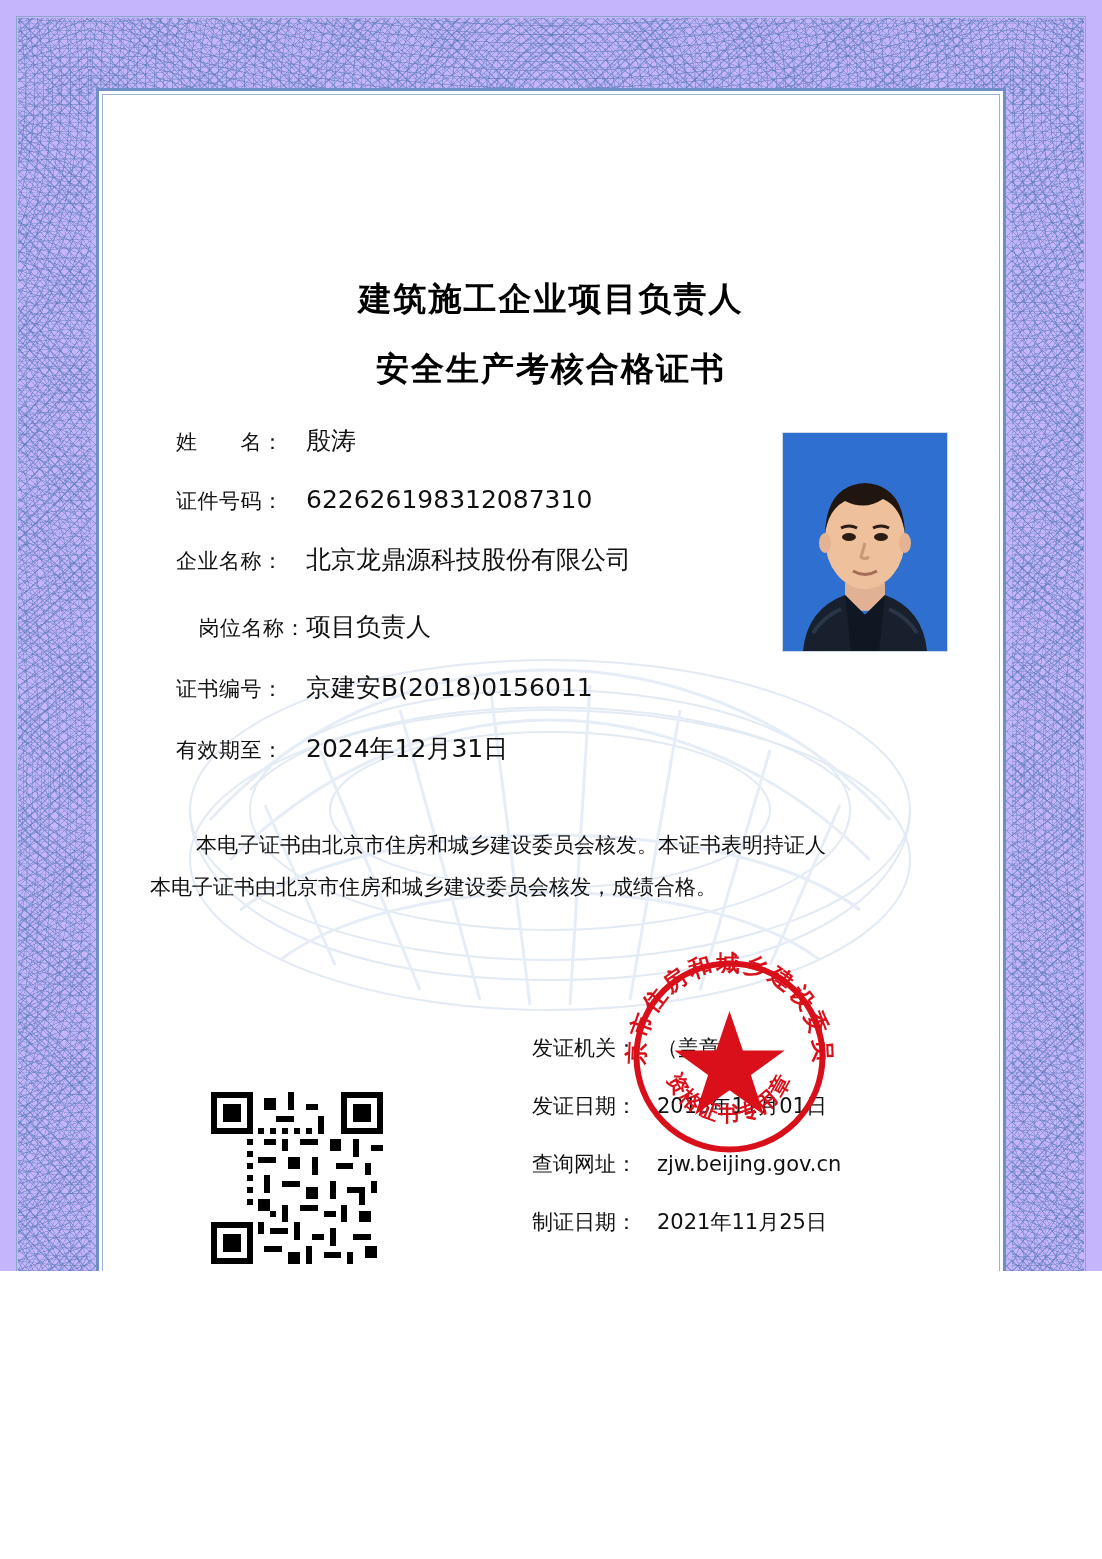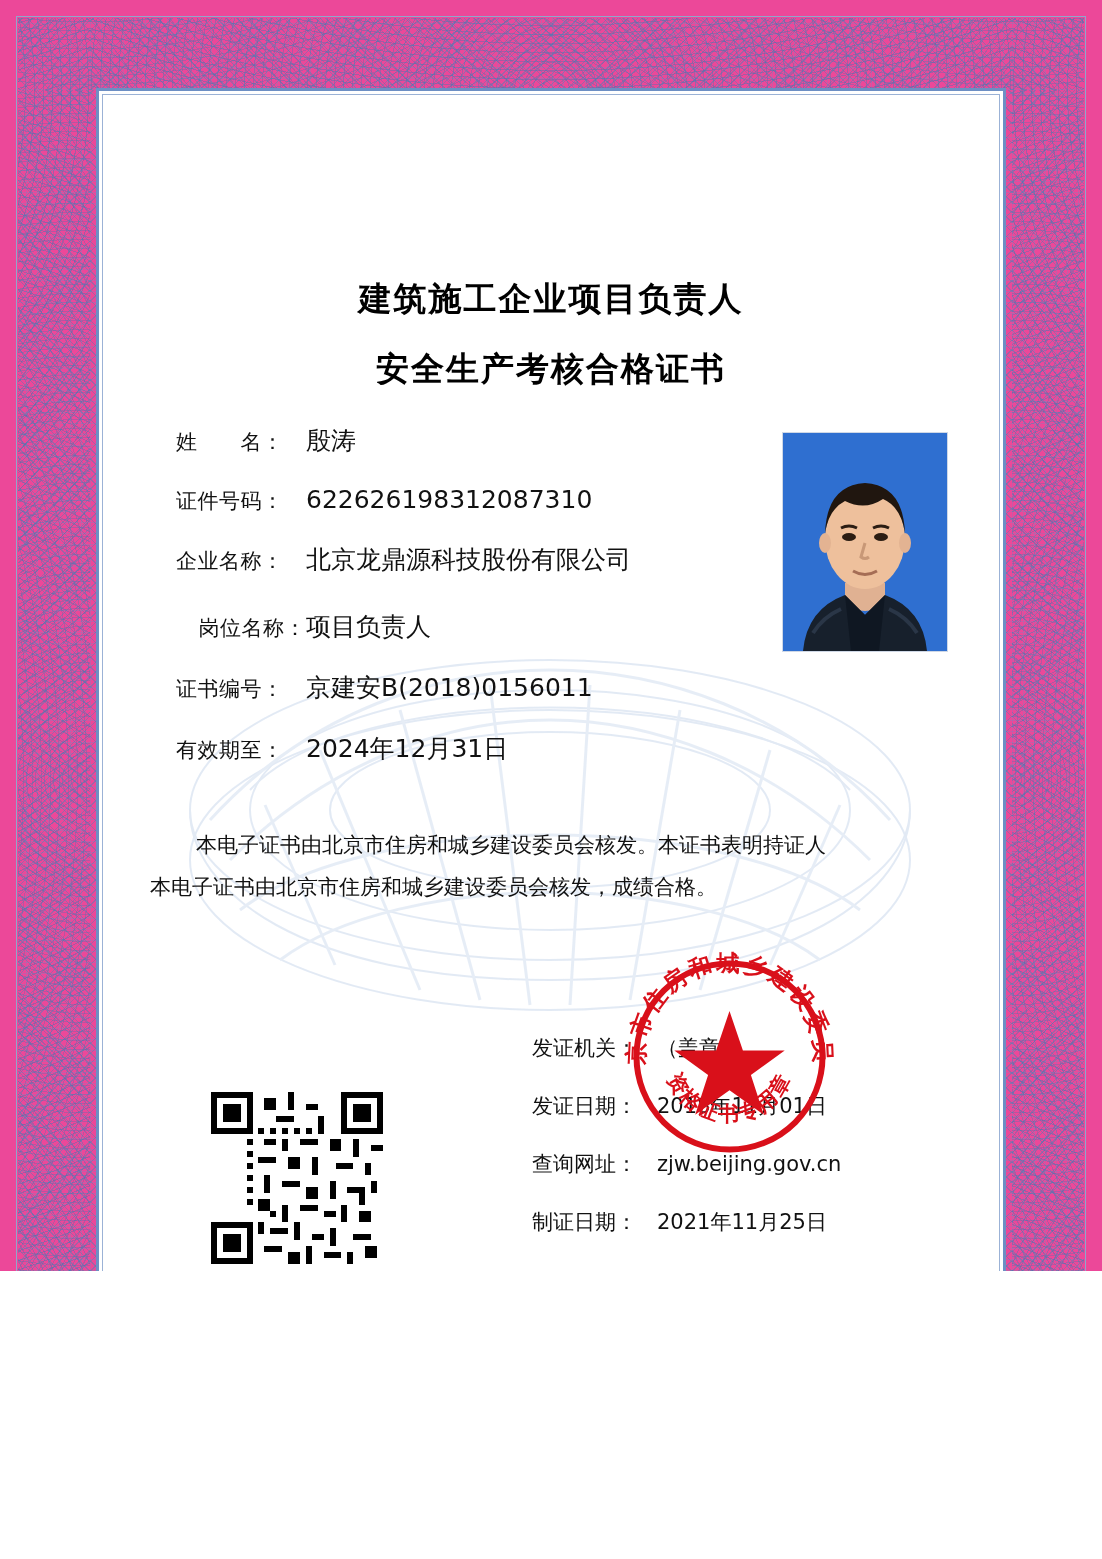--- a/index.html
+++ b/index.html
@@ -8,21 +8,21 @@
     background: #ffffff;
   }
   body {
     font-family: "DejaVu Sans", "Liberation Sans", sans-serif;
   }
 
   .page {
     position: relative;
     width: 1102px;
     height: 1271px;
-    background: #ec4899;
+    background: #c4b5fd;
     overflow: hidden;
   }
 
   
   .border-outer {
     position: absolute;
     left: 16px; top: 16px;
     width: 1070px; height: 1527px;
     box-sizing: border-box;
     border: 1px solid #8fa6cc;

